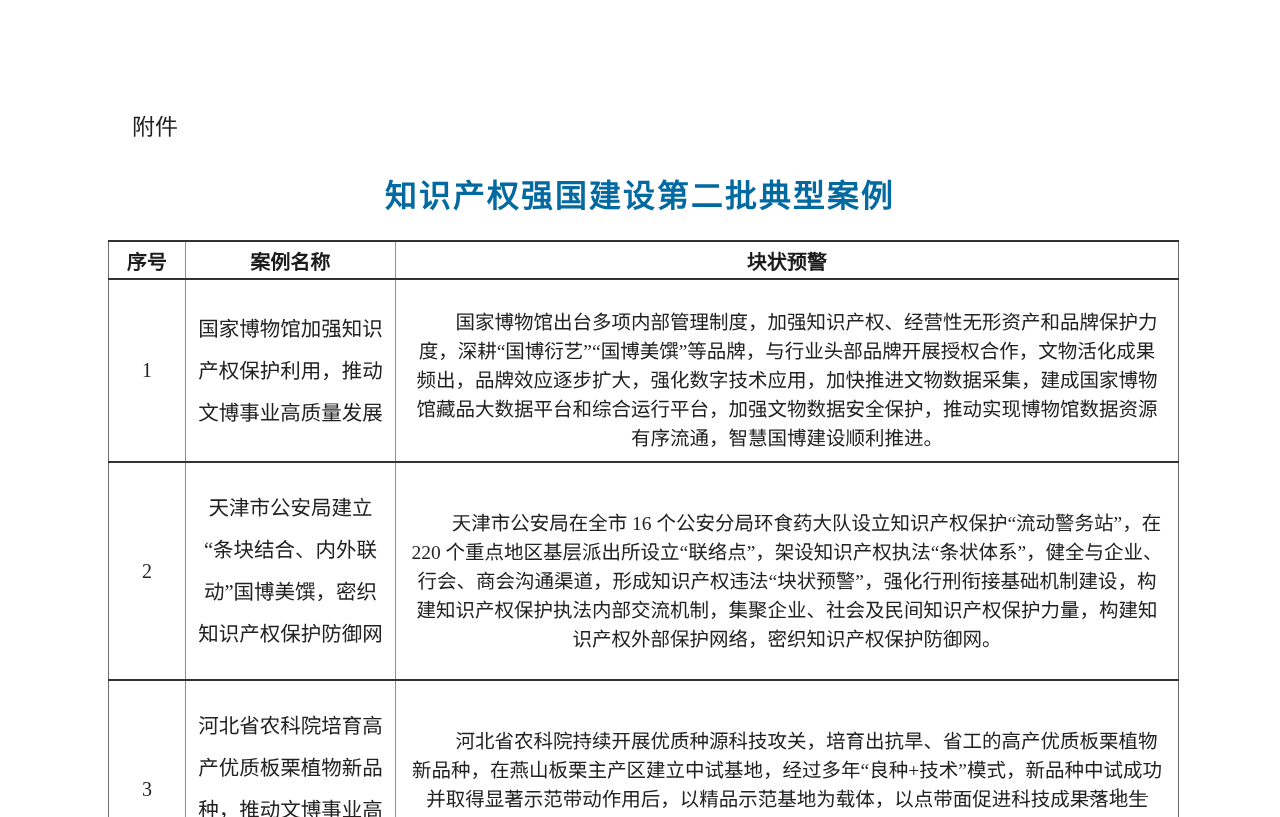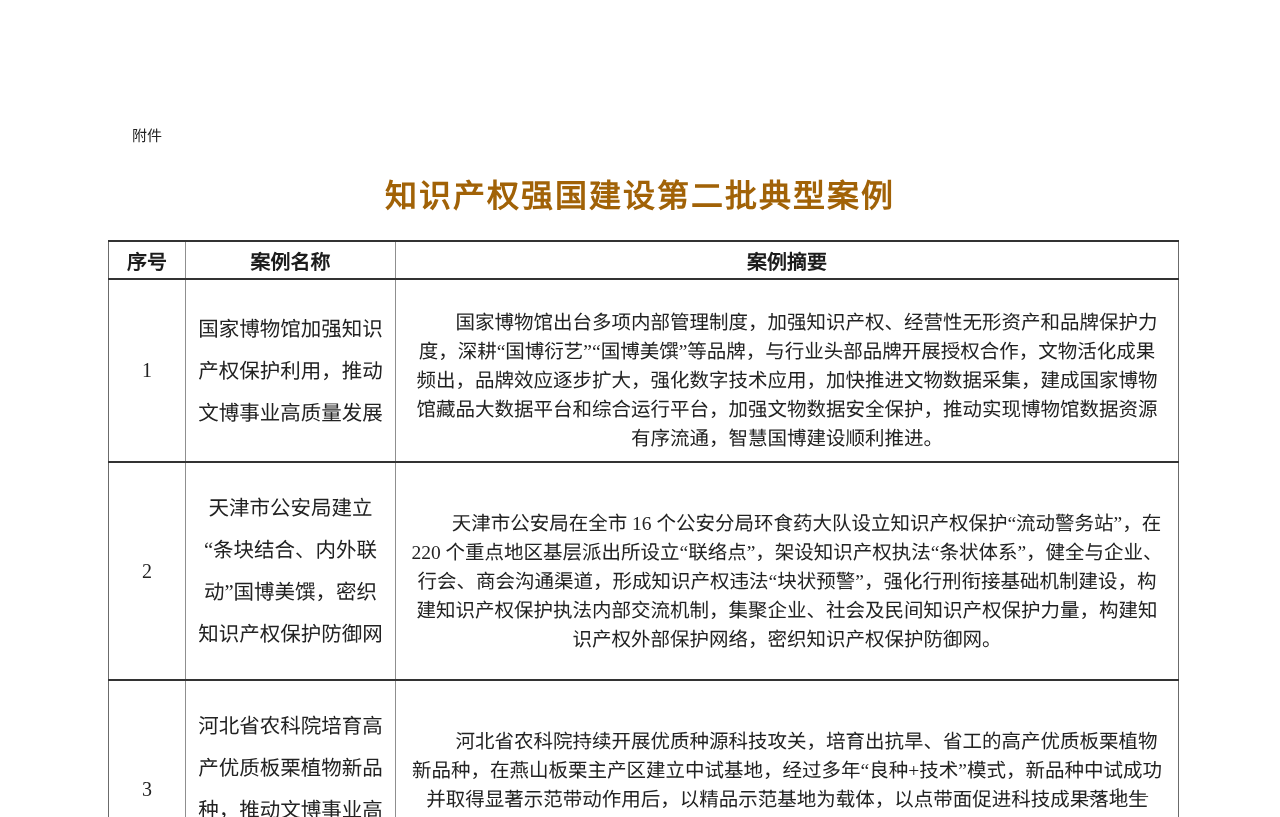--- a/index.html
+++ b/index.html
@@ -7,35 +7,35 @@
     width: 1280px; height: 817px;
     background: #ffffff;
     font-family: "Liberation Serif", "DejaVu Serif", serif;
     color: #2b2b2b;
     overflow: hidden;
   }
   .page { position: relative; width: 1280px; height: 817px; background: #ffffff; }
 
   .attachment {
     position: absolute;
-    left: 132px; top: 124px;
-    font-size: 15px;
+    left: 132px; top: 108px;
+    font-size: 23px;
     color: #222;
     font-family: "Liberation Sans", "DejaVu Sans", sans-serif;
   }
 
   .doc-title {
     position: absolute;
     left: 0; top: 170px;
     width: 1280px;
     text-align: center;
     font-size: 32px;
     font-weight: bold;
     letter-spacing: 2px;
-    color: #a16207;
+    color: #0369a1;
   }
 
   table.cases {
     position: absolute;
     left: 108px; top: 240px;
     width: 1070px;
     border-collapse: collapse;
     table-layout: fixed;
   }
   table.cases th, table.cases td {
@@ -112,21 +112,21 @@
   <table class="cases">
     <colgroup>
       <col class="c-no">
       <col class="c-name">
       <col class="c-summary">
     </colgroup>
     <thead>
       <tr>
         <th>序号</th>
         <th>案例名称</th>
-        <th>案例摘要</th>
+        <th>块状预警</th>
       </tr>
     </thead>
     <tbody>
       <tr class="r1">
         <td class="no">1</td>
         <td class="name">国家博物馆加强知识产权保护利用，推动文博事业高质量发展</td>
         <td class="summary">
           <p>国家博物馆出台多项内部管理制度，加强知识产权、经营性无形资产和品牌保护力度，深耕“国博衍艺”“国博美馔”等品牌，与行业头部品牌开展授权合作，文物活化成果频出，品牌效应逐步扩大，强化数字技术应用，加快推进文物数据采集，建成国家博物馆藏品大数据平台和综合运行平台，加强文物数据安全保护，推动实现博物馆数据资源有序流通，智慧国博建设顺利推进。</p>
         </td>
       </tr>

